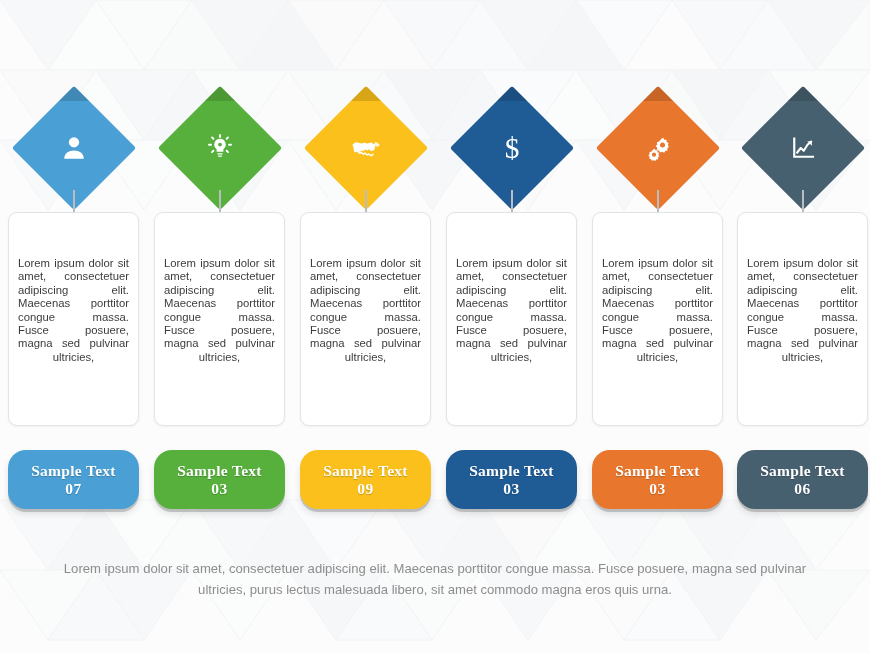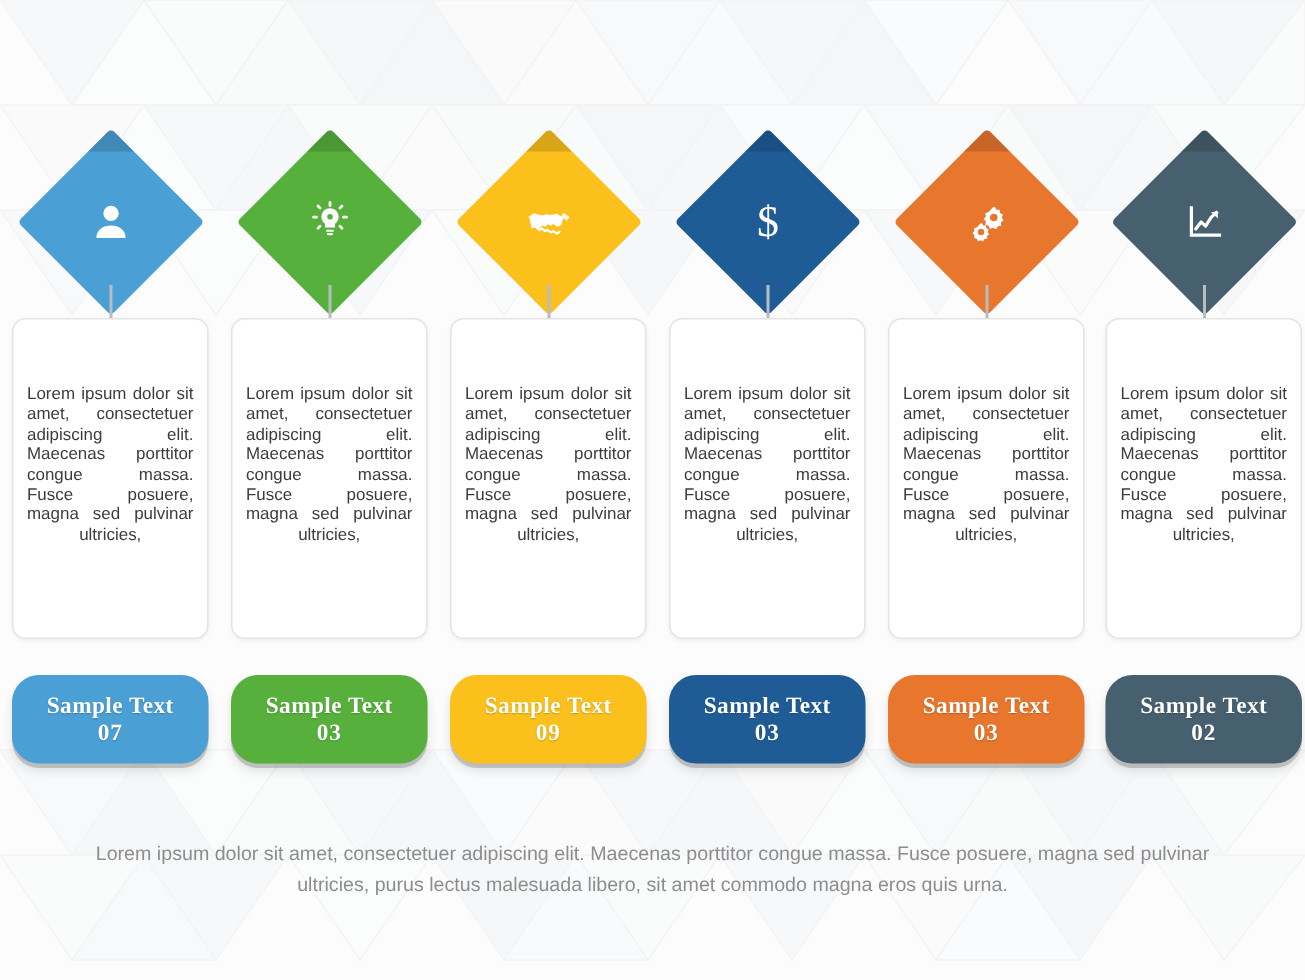--- a/index.html
+++ b/index.html
@@ -355,19 +355,19 @@
           <polygon points="18.9,6.3 19.2,10.1 15.4,6.8" fill="currentColor" stroke="none"></polygon>
         </svg>
       </div>
     </div>
     <div class="stem"></div>
     <div class="card">
       <div class="card-text">Lorem ipsum dolor sit amet, consectetuer adipiscing elit. Maecenas porttitor congue massa. Fusce posuere, magna sed pulvinar ultricies,</div>
     </div>
     <div class="label" style="background:#46606f;">
       <span class="t1">Sample Text</span>
-      <span class="t2">02</span>
+      <span class="t2">06</span>
     </div>
   </div>
 
   <div class="footer">Lorem ipsum dolor sit amet, consectetuer adipiscing elit. Maecenas porttitor congue massa. Fusce posuere, magna sed pulvinar ultricies, purus lectus malesuada libero, sit amet commodo magna eros quis urna.</div>
 
 </div>
 
 </body></html>

